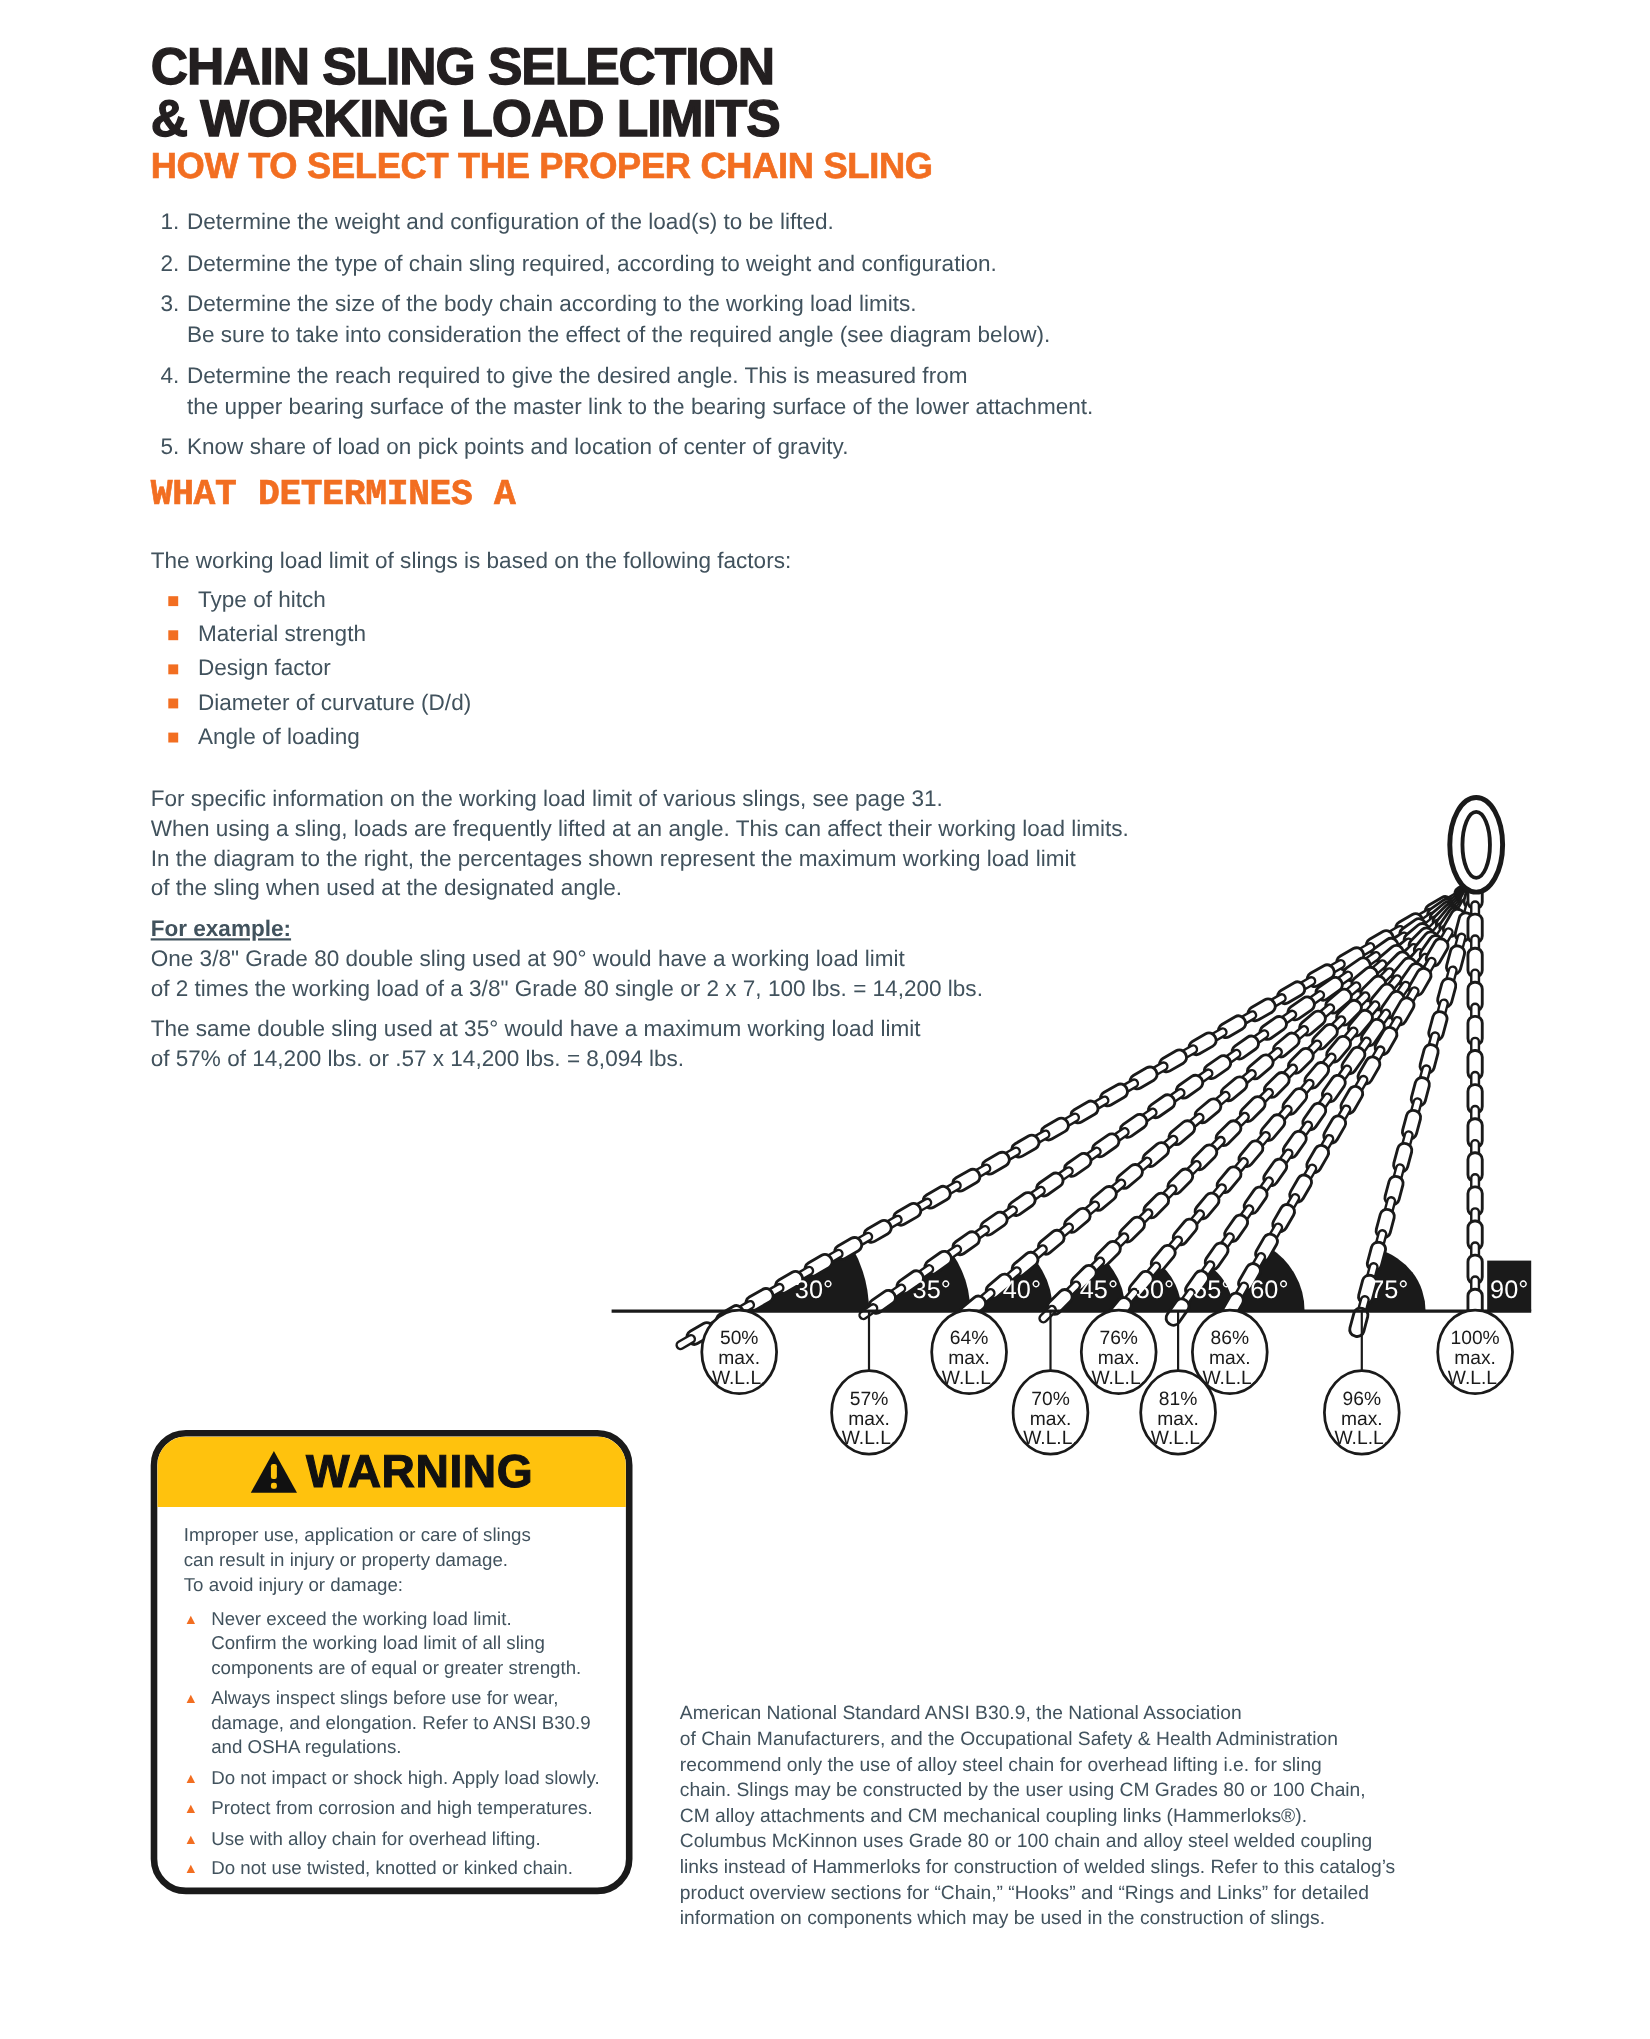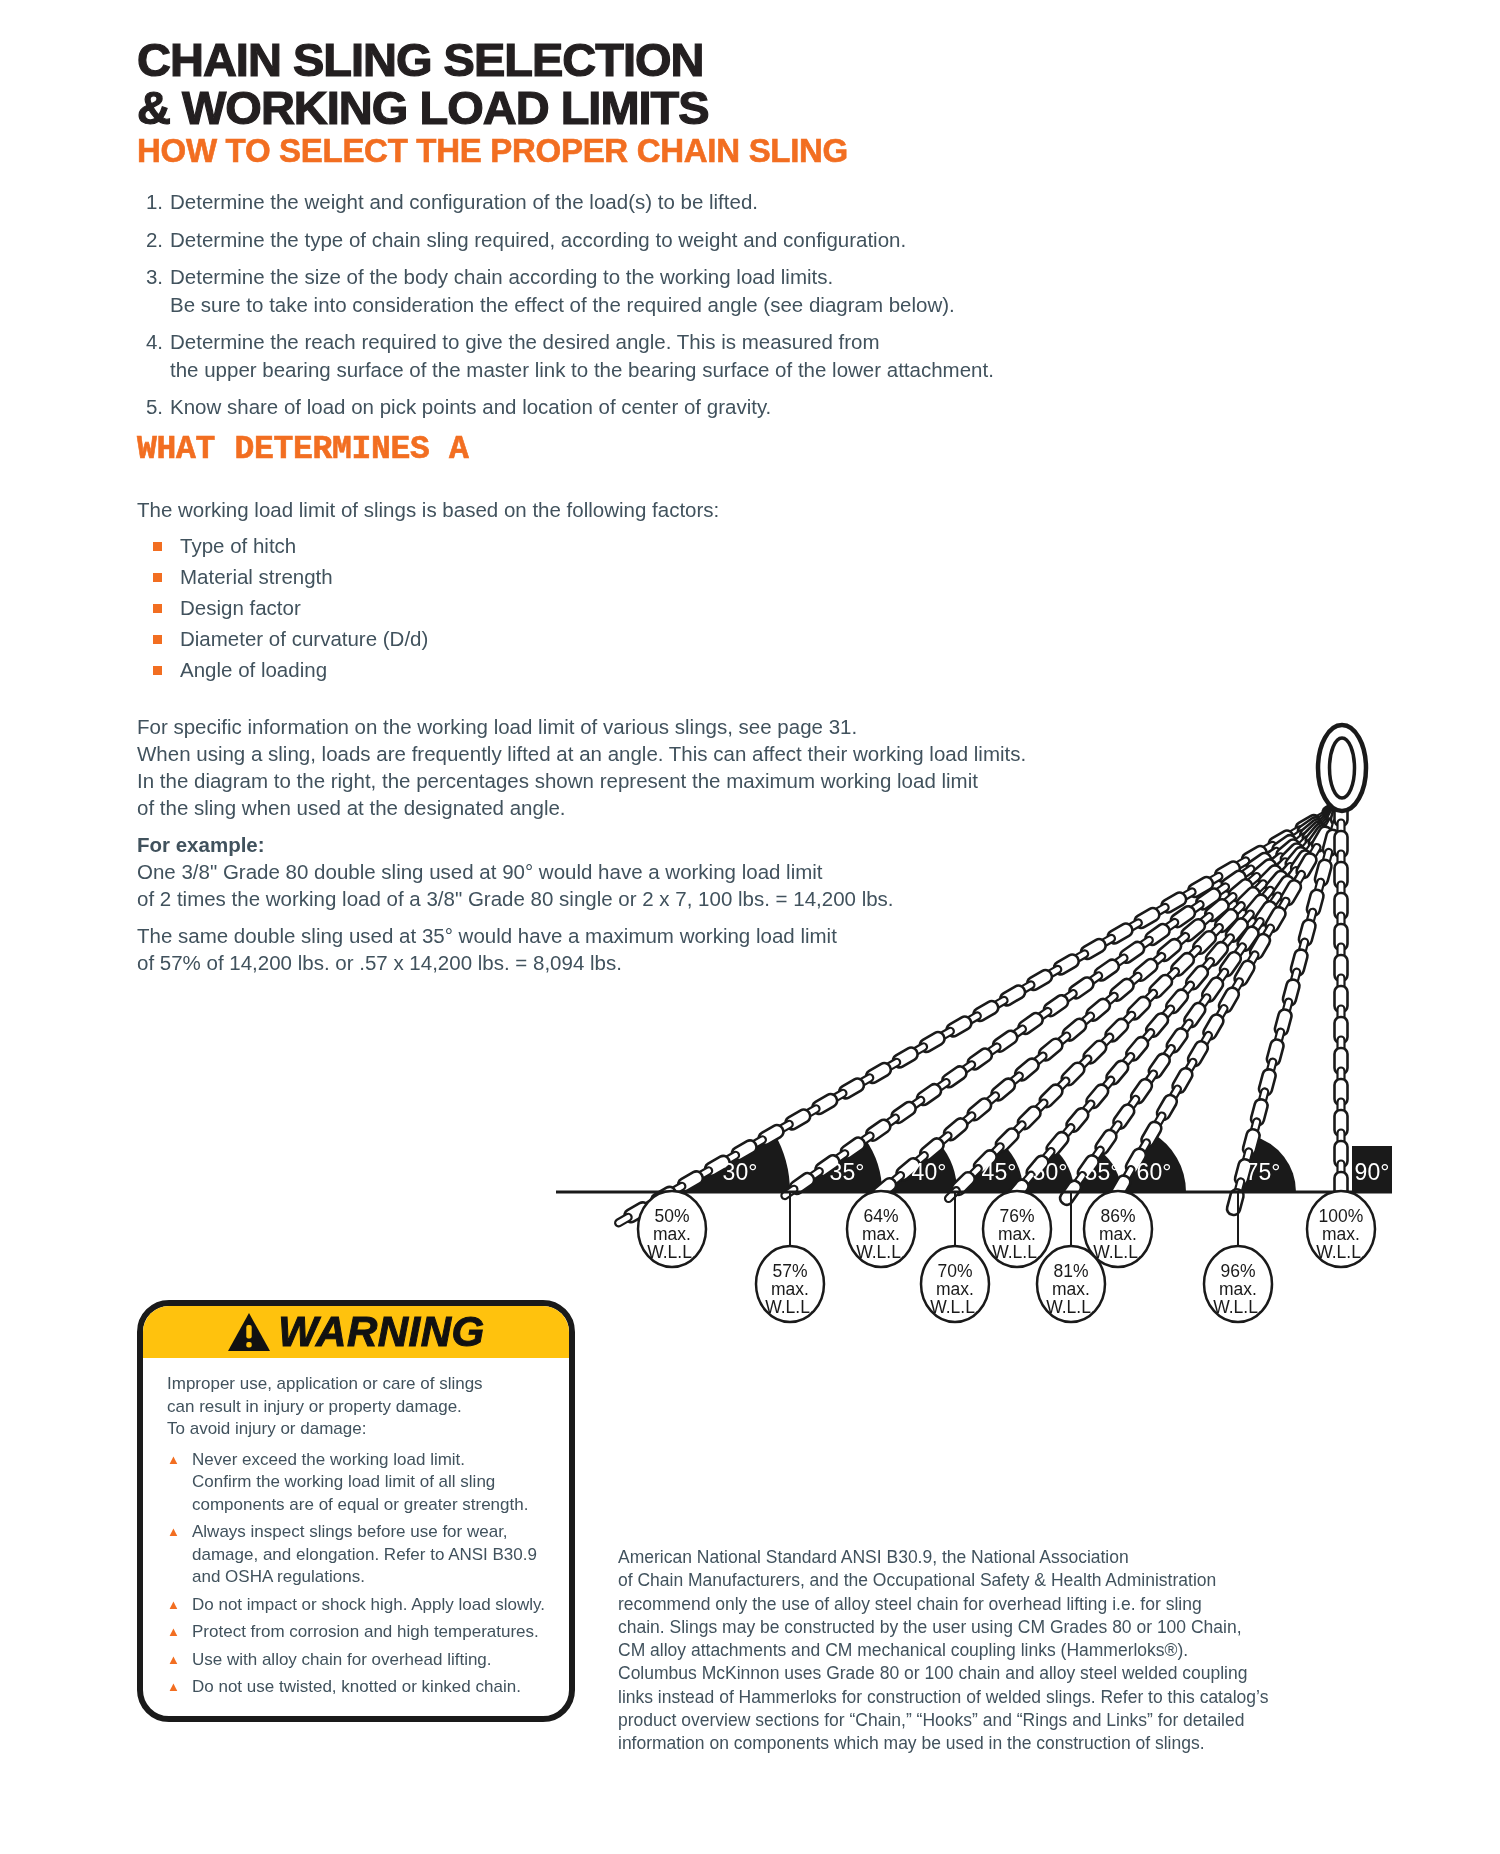--- a/index.html
+++ b/index.html
@@ -17,30 +17,30 @@
   .step .num{width:26px;text-align:right;flex:0 0 26px;}
   .step .txt{margin-left:7px;white-space:pre-line;}
   .body{font-size:20.5px;line-height:27px;white-space:pre-line;margin:0;}
   .intro{margin-top:28px;}
   .factors{margin-top:11px;}
   .factor{display:flex;align-items:flex-start;height:31px;font-size:20.5px;}
   .sq{width:9px;height:9px;background:#F26E21;margin:8px 0 0 16px;flex:0 0 9px;}
   .factor .txt{margin-left:18px;}
   .para1{margin-top:24px;}
   .bold{font-weight:700;}
-  .exlabel{margin-top:10px;}
+  .exlabel{margin-top:10px;text-decoration:underline;}
   .ex2{margin-top:10px;}
   
   svg.diagram{position:absolute;left:0;top:0;pointer-events:none;}
   .anglbl{fill:#ffffff;font-size:23px;font-weight:500;font-family:"Liberation Sans","DejaVu Sans",sans-serif;}
   .wll{fill:#1a1a1a;font-size:17.5px;font-family:"Liberation Sans","DejaVu Sans",sans-serif;}
   
   .warnbox{position:absolute;left:137px;top:1300px;width:438px;height:422px;box-sizing:border-box;
            border:6px solid #1a1a1a;border-radius:32px;background:#fff;overflow:hidden;}
-  .warnhead{height:52px;background:#FFC20D;display:flex;align-items:center;justify-content:center;gap:7px;font-style:italic;}
+  .warnhead{height:64px;background:#FFC20D;display:flex;align-items:center;justify-content:center;gap:7px;}
   .warnword{font-size:42px;font-weight:900;color:#111;letter-spacing:0.5px;-webkit-text-stroke:1px #111;}
   .warnbody{padding:15px 20px 0 24px;font-size:17px;line-height:22.5px;color:#41525D;}
   .warnintro{margin:0 0 8px 0;white-space:pre-line;}
   .warnitem{display:flex;margin-bottom:5px;}
   .warnitem .tri{color:#F26E21;font-size:13px;line-height:22.5px;flex:0 0 18px;}
   .warnitem .txt{margin-left:7px;white-space:pre-line;}
   
   .ansi{position:absolute;left:618px;top:1546px;width:810px;font-size:17.5px;line-height:23.3px;
         white-space:pre-line;color:#41525D;}
 </style>

